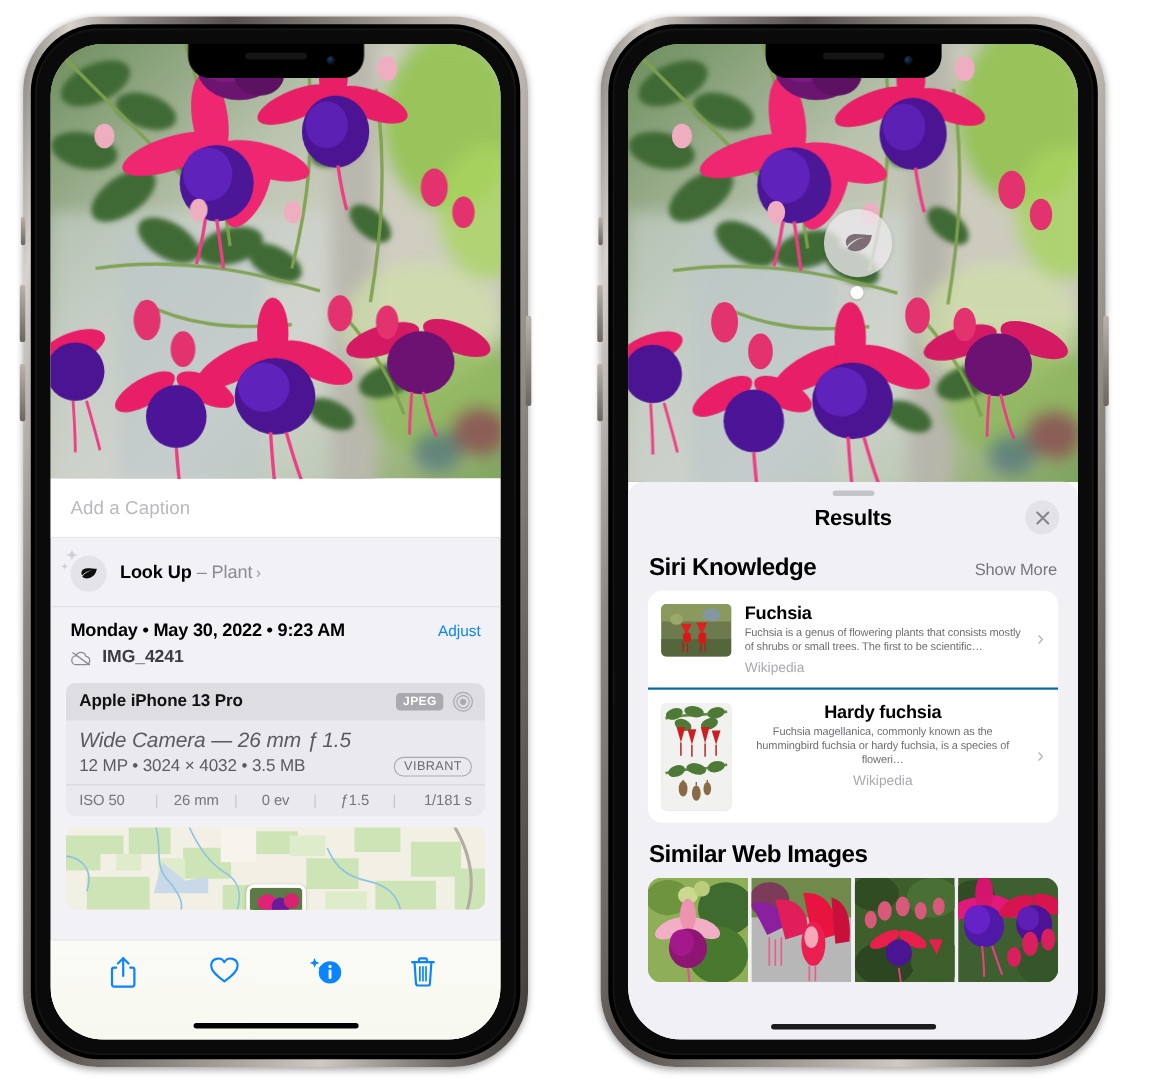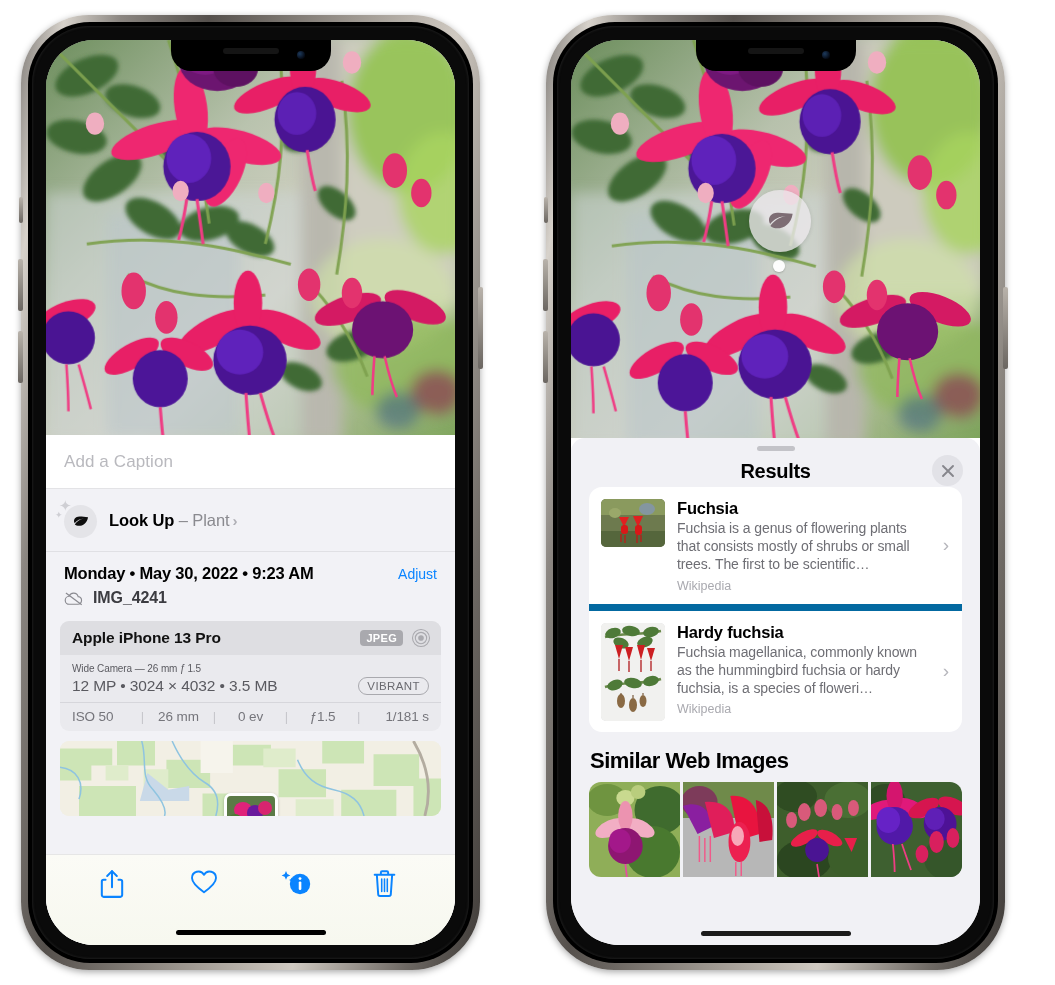--- a/index.html
+++ b/index.html
@@ -107,21 +107,21 @@
     background:#dedee2;padding:7px 10px 7px 12px;
   }
   .exif-dev{font-size:15.5px;font-weight:bold;color:#111;letter-spacing:-.1px;}
   .exif-head-right{display:flex;align-items:center;gap:8px;}
   .fmt-pill{
     background:#a9a9ae;color:#fff;font-size:11px;font-weight:bold;
     padding:2px 6px;border-radius:4px;letter-spacing:.3px;
   }
   .aperture-ic{width:20px;height:20px;}
   .exif-body{padding:8px 12px 7px 12px;}
-  .exif-lens{font-size:10px;color:#5a5a60;letter-spacing:-.1px;}
+  .exif-lens{font-size:19px;color:#5a5a60;letter-spacing:-.1px;font-style:italic;}
   .exif-l2{display:flex;align-items:center;justify-content:space-between;margin-top:3px;}
   .exif-size{font-size:15.5px;color:#5a5a60;letter-spacing:-.1px;}
   .vibrant{
     border:1px solid #a9a9ae;border-radius:11px;color:#6a6a70;
     font-size:11.5px;padding:2px 8px;letter-spacing:.4px;
   }
   .exif-foot{
     display:flex;align-items:center;border-top:1px solid #d6d6db;
     padding:6px 12px 7px 12px;
   }
@@ -185,26 +185,26 @@
   }
   .sec-head{
     display:flex;align-items:baseline;justify-content:space-between;
     padding:16px 19px 8px 19px;
   }
   .sec-title{font-size:22px;font-weight:bold;color:#000;letter-spacing:-.5px;}
   .sec-action{font-size:15px;color:#76767c;letter-spacing:-.1px;}
 
   .cards{margin:0 18px;background:#fff;border-radius:13px;overflow:hidden;}
   .kcard{display:flex;align-items:flex-start;gap:12px;padding:12px 12px 11px 12px;position:relative;}
-  .kcard + .kcard{border-top:7px solid #0369a1;}
+  .kcard + .kcard{border-top:2px solid #0369a1;text-align:center;}
   .kthumb{width:64px;height:48px;border-radius:5px;overflow:hidden;flex:0 0 auto;position:relative;background:#ddd;}
   .kthumb.tall{height:98px;}
   .kbody{flex:1;min-width:0;padding-right:22px;}
   .ktitle{font-size:16.5px;font-weight:bold;color:#000;letter-spacing:-.2px;margin-bottom:1px;}
-  .kdesc{font-size:14px;color:#6e6e74;line-height:1.30;letter-spacing:-.1px;}
+  .kdesc{font-size:10px;color:#6e6e74;line-height:1.30;letter-spacing:-.1px;}
   .ksrc{font-size:12.5px;color:#a9a9af;margin-top:5px;}
   .kchev{position:absolute;right:13px;top:50%;transform:translateY(-50%);color:#b6b6bc;font-size:19px;}
 
   .webimgs{display:flex;gap:3px;margin:0 18px;border-radius:12px;overflow:hidden;}
   .webimg{flex:1;height:95px;position:relative;overflow:hidden;}
   .home-ind-dark{
     position:absolute;left:50%;transform:translateX(-50%);bottom:9px;
     width:150px;height:5px;border-radius:3px;background:#1b1b1b;z-index:30;
   }
 </style>
@@ -692,20 +692,24 @@
             <div class="grabber"></div>
             <div class="sheet-head">
               <span class="sheet-title">Results</span>
               <span class="close-btn">
                 <svg width="16" height="16" viewBox="0 0 16 16">
                   <path d="M3 3 L13 13 M13 3 L3 13" stroke="#86868c" stroke-width="1.9" stroke-linecap="round"></path>
                 </svg>
               </span>
             </div>
 
+            <div class="sec-head">
+              <span class="sec-title">Siri Knowledge</span>
+              <span class="sec-action">Show More</span>
+            </div>
 
             <div class="cards">
 
               <div class="kcard">
                 <div class="kthumb">
                   <svg viewBox="0 0 64 48" preserveAspectRatio="none" style="width:100%;height:100%">
                     <rect width="64" height="48" fill="#6d7a4e"></rect>
                     <rect y="0" width="64" height="16" fill="#8a9a5e"></rect>
                     <rect y="32" width="64" height="16" fill="#55663c"></rect>
                     <ellipse cx="14" cy="14" rx="6" ry="5" fill="#9aa86a"></ellipse>

